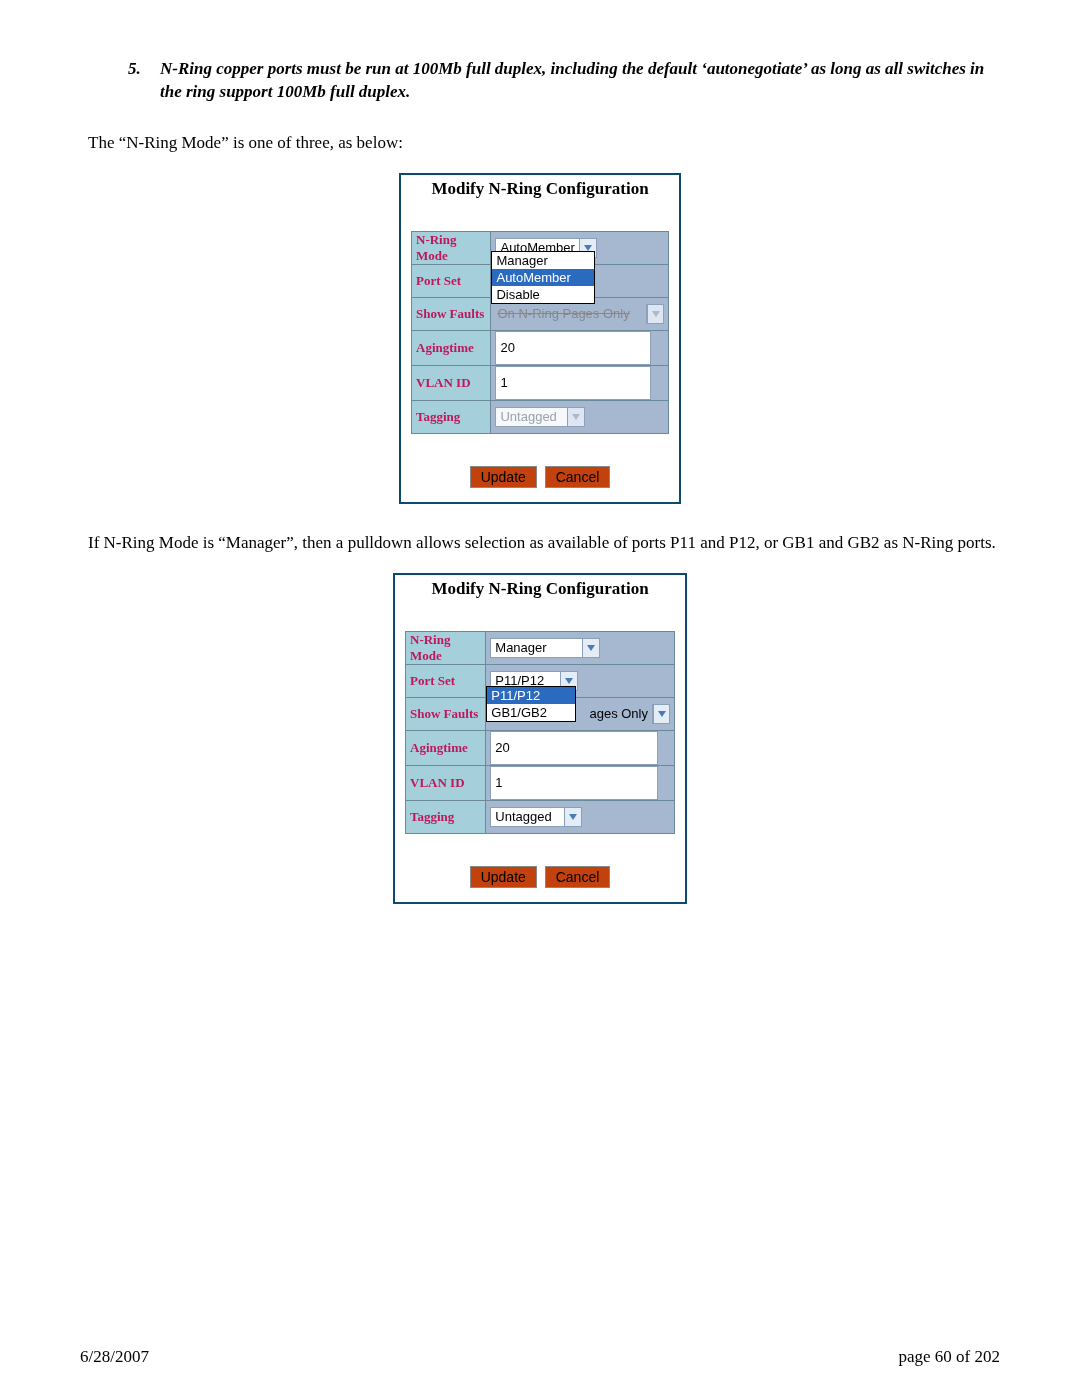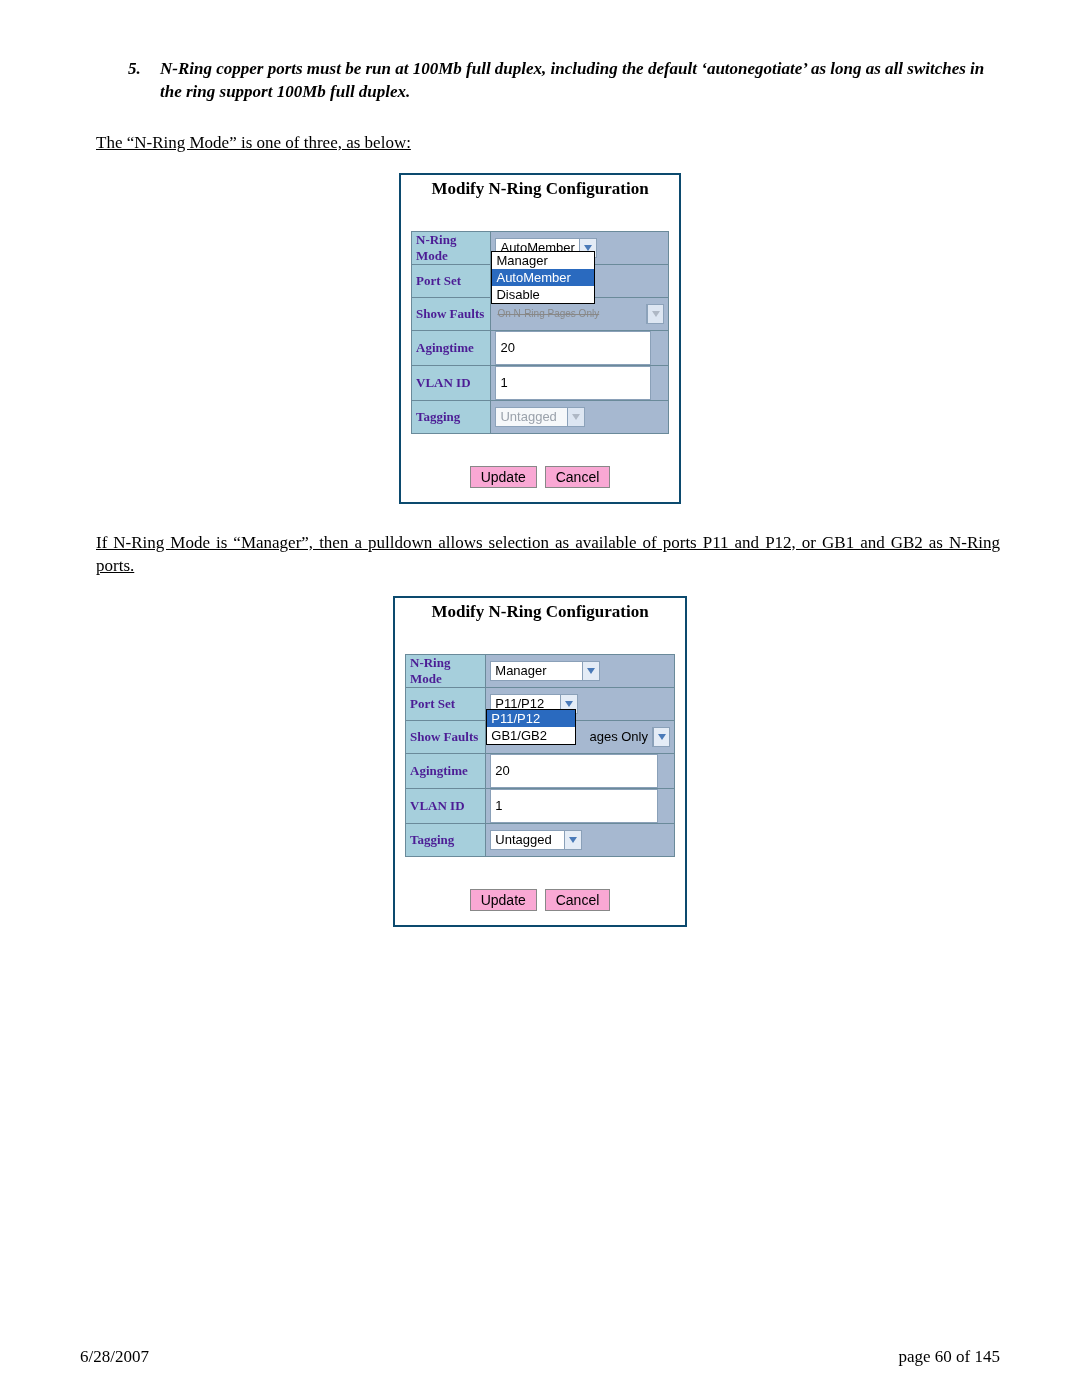--- a/index.html
+++ b/index.html
@@ -26,23 +26,22 @@
     line-height: 1.35;
   }
   .list-num {
     width: 32px;
     flex: none;
   }
   .list-body {
     flex: 1;
   }
   .para {
-    margin: 0 0 18px 16px;
+    margin: 0 0 18px 8px;
     line-height: 1.35;
-    text-decoration: underline;
   }
   .para.justify { text-align: justify; }
   .panel-wrap {
     display: flex;
     justify-content: center;
     margin: 10px 0 28px 0;
   }
   .panel {
     border: 2px solid #0c4a6e;
     background: #fff;
@@ -70,21 +69,21 @@
     background: #a6cfdc;
     width: 82px;
     height: 32px;
     vertical-align: middle;
   }
   .label-cell .lbl {
     font-family: "Times New Roman", Times, serif;
     font-weight: bold;
     font-size: 13px;
     padding: 0 4px 0 4px;
-    color: #4c1d95;
+    color: #be185d;
     display: block;
   }
   .value-cell {
     background: #a6b8d0;
     width: 172px;
     height: 32px;
     vertical-align: middle;
     position: relative;
     padding: 0 4px !important;
   }
@@ -129,41 +128,41 @@
     box-sizing: border-box;
   }
   .dd-item { padding: 1px 4px; white-space: nowrap; }
   .dd-item.sel { background: #2a6abf; color: #fff; }
   .btn-row {
     text-align: center;
     padding: 32px 0 14px 0;
   }
   .btn {
     display: inline-block;
-    background: #f9a8d4;
+    background: #c2410c;
     border: 1px solid #888;
     padding: 2px 10px;
     font-size: 14px;
     font-family: Arial, Helvetica, sans-serif;
     margin: 0 2px;
   }
   .disabled-text { color: #9aa0a8; }
   .disabled-ctrl { opacity: .9; }
   .footer {
     position: absolute;
     bottom: 30px;
     left: 80px;
     right: 80px;
     display: flex;
     justify-content: space-between;
     font-size: 17px;
     margin-top: 32px;
   }
   .trail-text {
-    font-size: 10px;
+    font-size: 13px;
     color: #888;
     text-decoration: line-through;
     margin-left: 2px;
   }
 </style>
 </head>
 <body>
 
 <div class="page">
 
@@ -389,16 +388,16 @@
 
       <div class="btn-row">
         <span class="btn">Update</span>
         <span class="btn">Cancel</span>
       </div>
     </div>
   </div>
 
   <div class="footer">
     <span>6/28/2007</span>
-    <span>page 60 of 145</span>
+    <span>page 60 of 202</span>
   </div>
 
 </div>
 
 </body></html>

